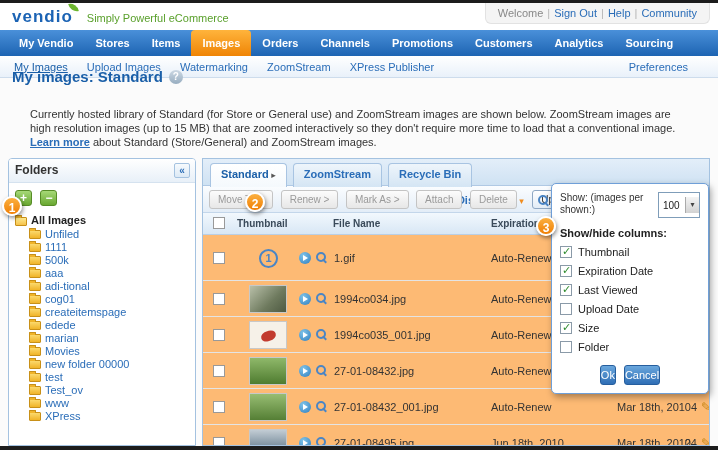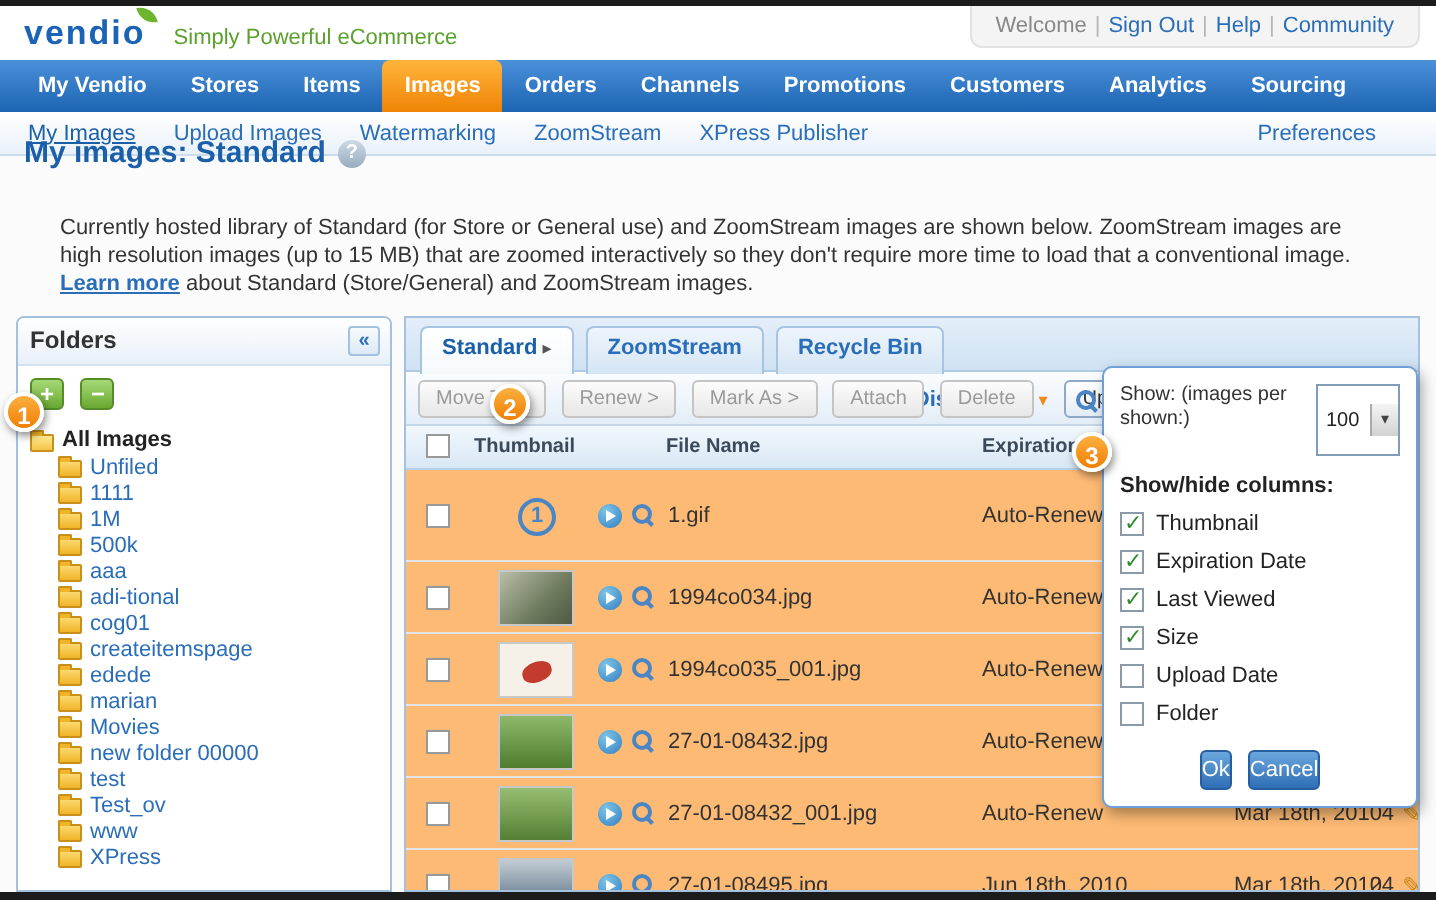--- a/index.html
+++ b/index.html
@@ -100,21 +100,21 @@
   .col-exp { position:absolute; left:288px; top:50%; transform:translateY(-50%); font-size:11px; color:#333; }
   .col-lv { position:absolute; left:414px; top:50%; transform:translateY(-50%); font-size:11px; color:#333; }
   .col-size { position:absolute; left:474px; top:50%; transform:translateY(-50%); width:20px; text-align:right; font-size:11px; color:#333; }
   .pencil { position:absolute; left:498px; top:50%; transform:translateY(-50%); color:#c8881a; font-size:12px; cursor:pointer; }
   .pencil::after { content:'✎'; }
 
   
   .popup { position:absolute; left:551px; top:183px; width:158px; background:#fff; border:1px solid #6f9fd8; border-radius:5px; box-shadow:2px 3px 7px rgba(0,0,0,.35); padding:8px; z-index:10; font-size:11px; }
   .pop-show { display:flex; justify-content:space-between; align-items:flex-start; }
   .pop-show-label { width:88px; font-size:10px; color:#333; line-height:12px; }
-  .sel { width:42px; height:36px; border:1px solid #7f9db9; background:#fff; display:flex; align-items:center; cursor:pointer; }
+  .sel { width:42px; height:26px; border:1px solid #7f9db9; background:#fff; display:flex; align-items:center; cursor:pointer; }
   .sel-val { flex:1; padding-left:4px; font-size:10px; color:#222; }
   .sel-btn { width:14px; height:16px; background:linear-gradient(#f4f4f4,#d2d2d2); border-left:1px solid #aaa; text-align:center; font-size:8px; color:#444; line-height:15px; }
   .sel-btn::after { content:'▾'; }
   .pop-cols-label { font-weight:bold; margin:9px 0 5px; font-size:11px; color:#222; }
   .pop-check { display:flex; align-items:center; gap:6px; margin:4px 0; height:15px; cursor:pointer; }
   .cbx { width:12px; height:12px; border:1px solid #8a9aa8; background:#fff; position:relative; flex:0 0 12px; }
   .cbx.checked::after { content:'✓'; color:#2e8b2e; font-size:11px; font-weight:bold; position:absolute; top:-2px; left:1px; }
   .pop-check span.lbl { color:#222; }
   .pop-btns { display:flex; gap:8px; justify-content:center; margin-top:11px; }
   .btn-blue { background:linear-gradient(#6aa7dd,#2f6eb5); color:#fff; border:1px solid #265e9e; border-radius:3px; padding:3px 0; font-size:11px; cursor:pointer; }
@@ -191,24 +191,20 @@
         <span class="folder-ic folder-open"></span>
         <span>All Images</span>
       </div>
       <div class="tree-item">
           <span class="folder-ic"></span>
           <a>Unfiled</a>
         </div>
       <div class="tree-item">
           <span class="folder-ic"></span>
           <a>1111</a>
-        </div>
-      <div class="tree-item">
-          <span class="folder-ic"></span>
-          <a>1M</a>
         </div>
       <div class="tree-item">
           <span class="folder-ic"></span>
           <a>500k</a>
         </div>
       <div class="tree-item">
           <span class="folder-ic"></span>
           <a>aaa</a>
         </div>
       <div class="tree-item">
@@ -370,26 +366,26 @@
       </div>
     <div class="pop-check">
         <span class="cbx checked"></span>
         <span class="lbl">Expiration Date</span>
       </div>
     <div class="pop-check">
         <span class="cbx checked"></span>
         <span class="lbl">Last Viewed</span>
       </div>
     <div class="pop-check">
+        <span class="cbx"></span>
+        <span class="lbl">Upload Date</span>
+      </div>
+    <div class="pop-check">
         <span class="cbx checked"></span>
         <span class="lbl">Size</span>
-      </div>
-    <div class="pop-check">
-        <span class="cbx"></span>
-        <span class="lbl">Upload Date</span>
       </div>
     <div class="pop-check">
         <span class="cbx"></span>
         <span class="lbl">Folder</span>
       </div>
     <div class="pop-btns">
       <span class="btn-blue">Ok</span>
       <span class="btn-blue">Cancel</span>
     </div>
   </div>

